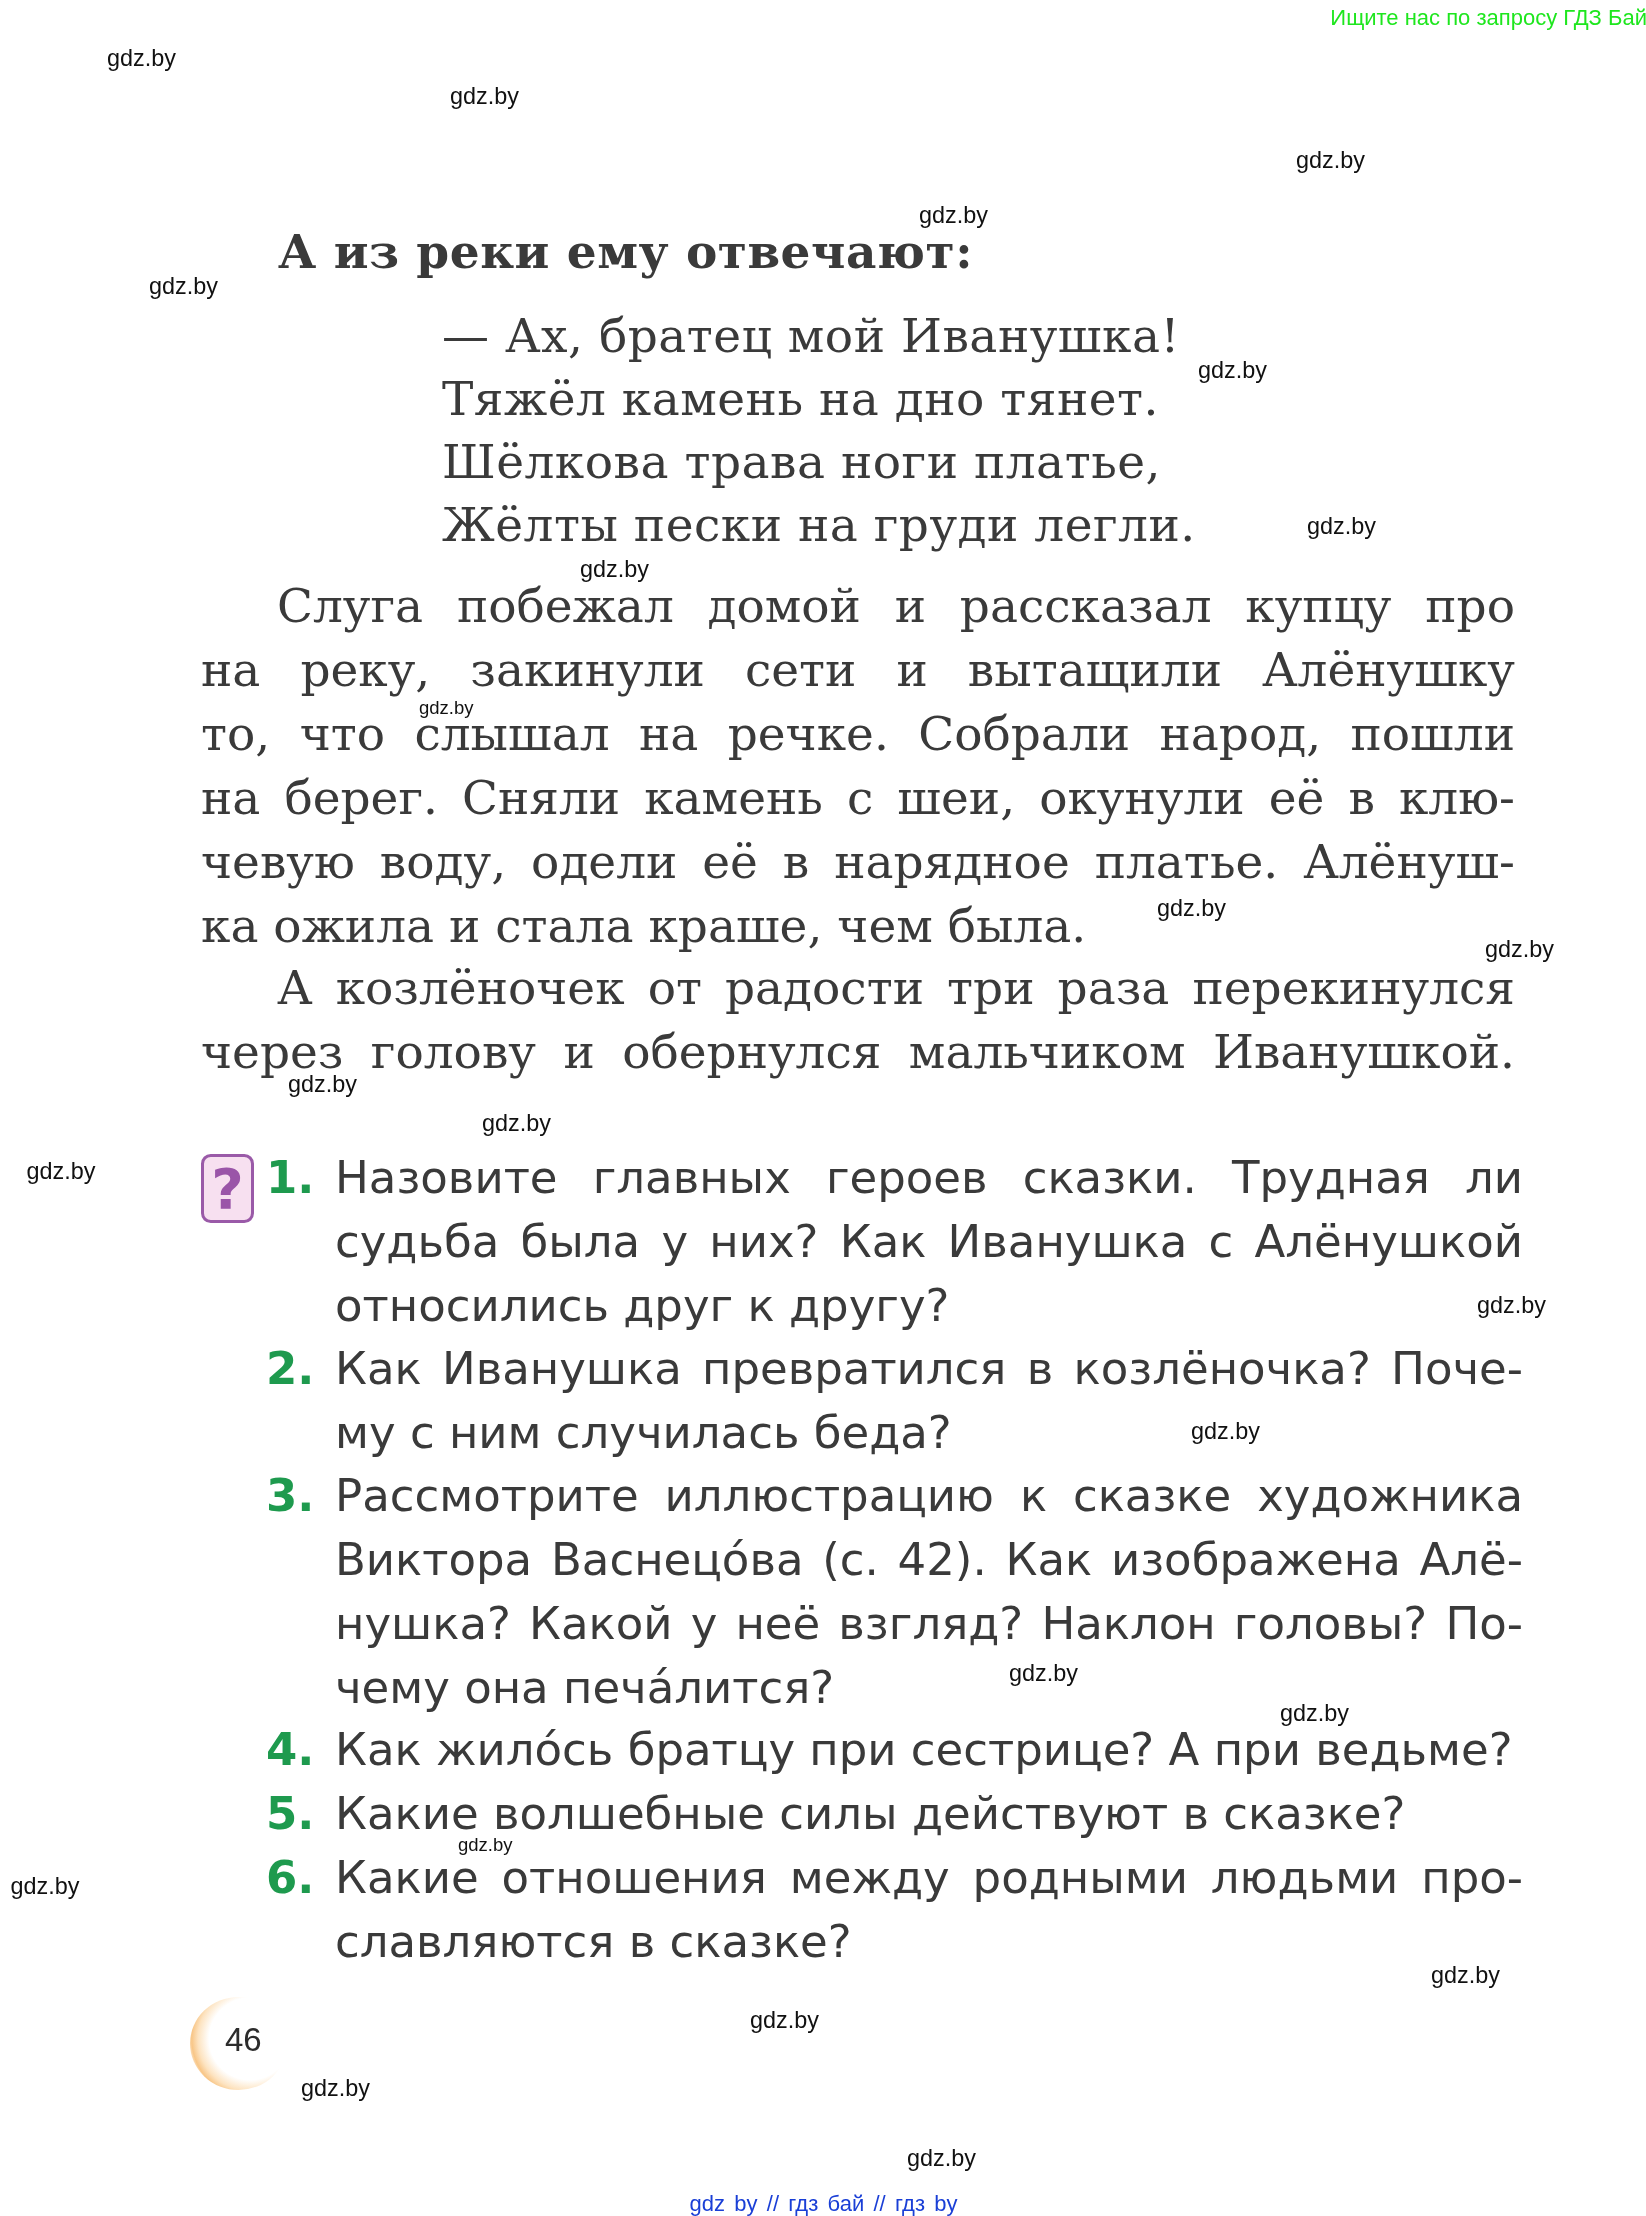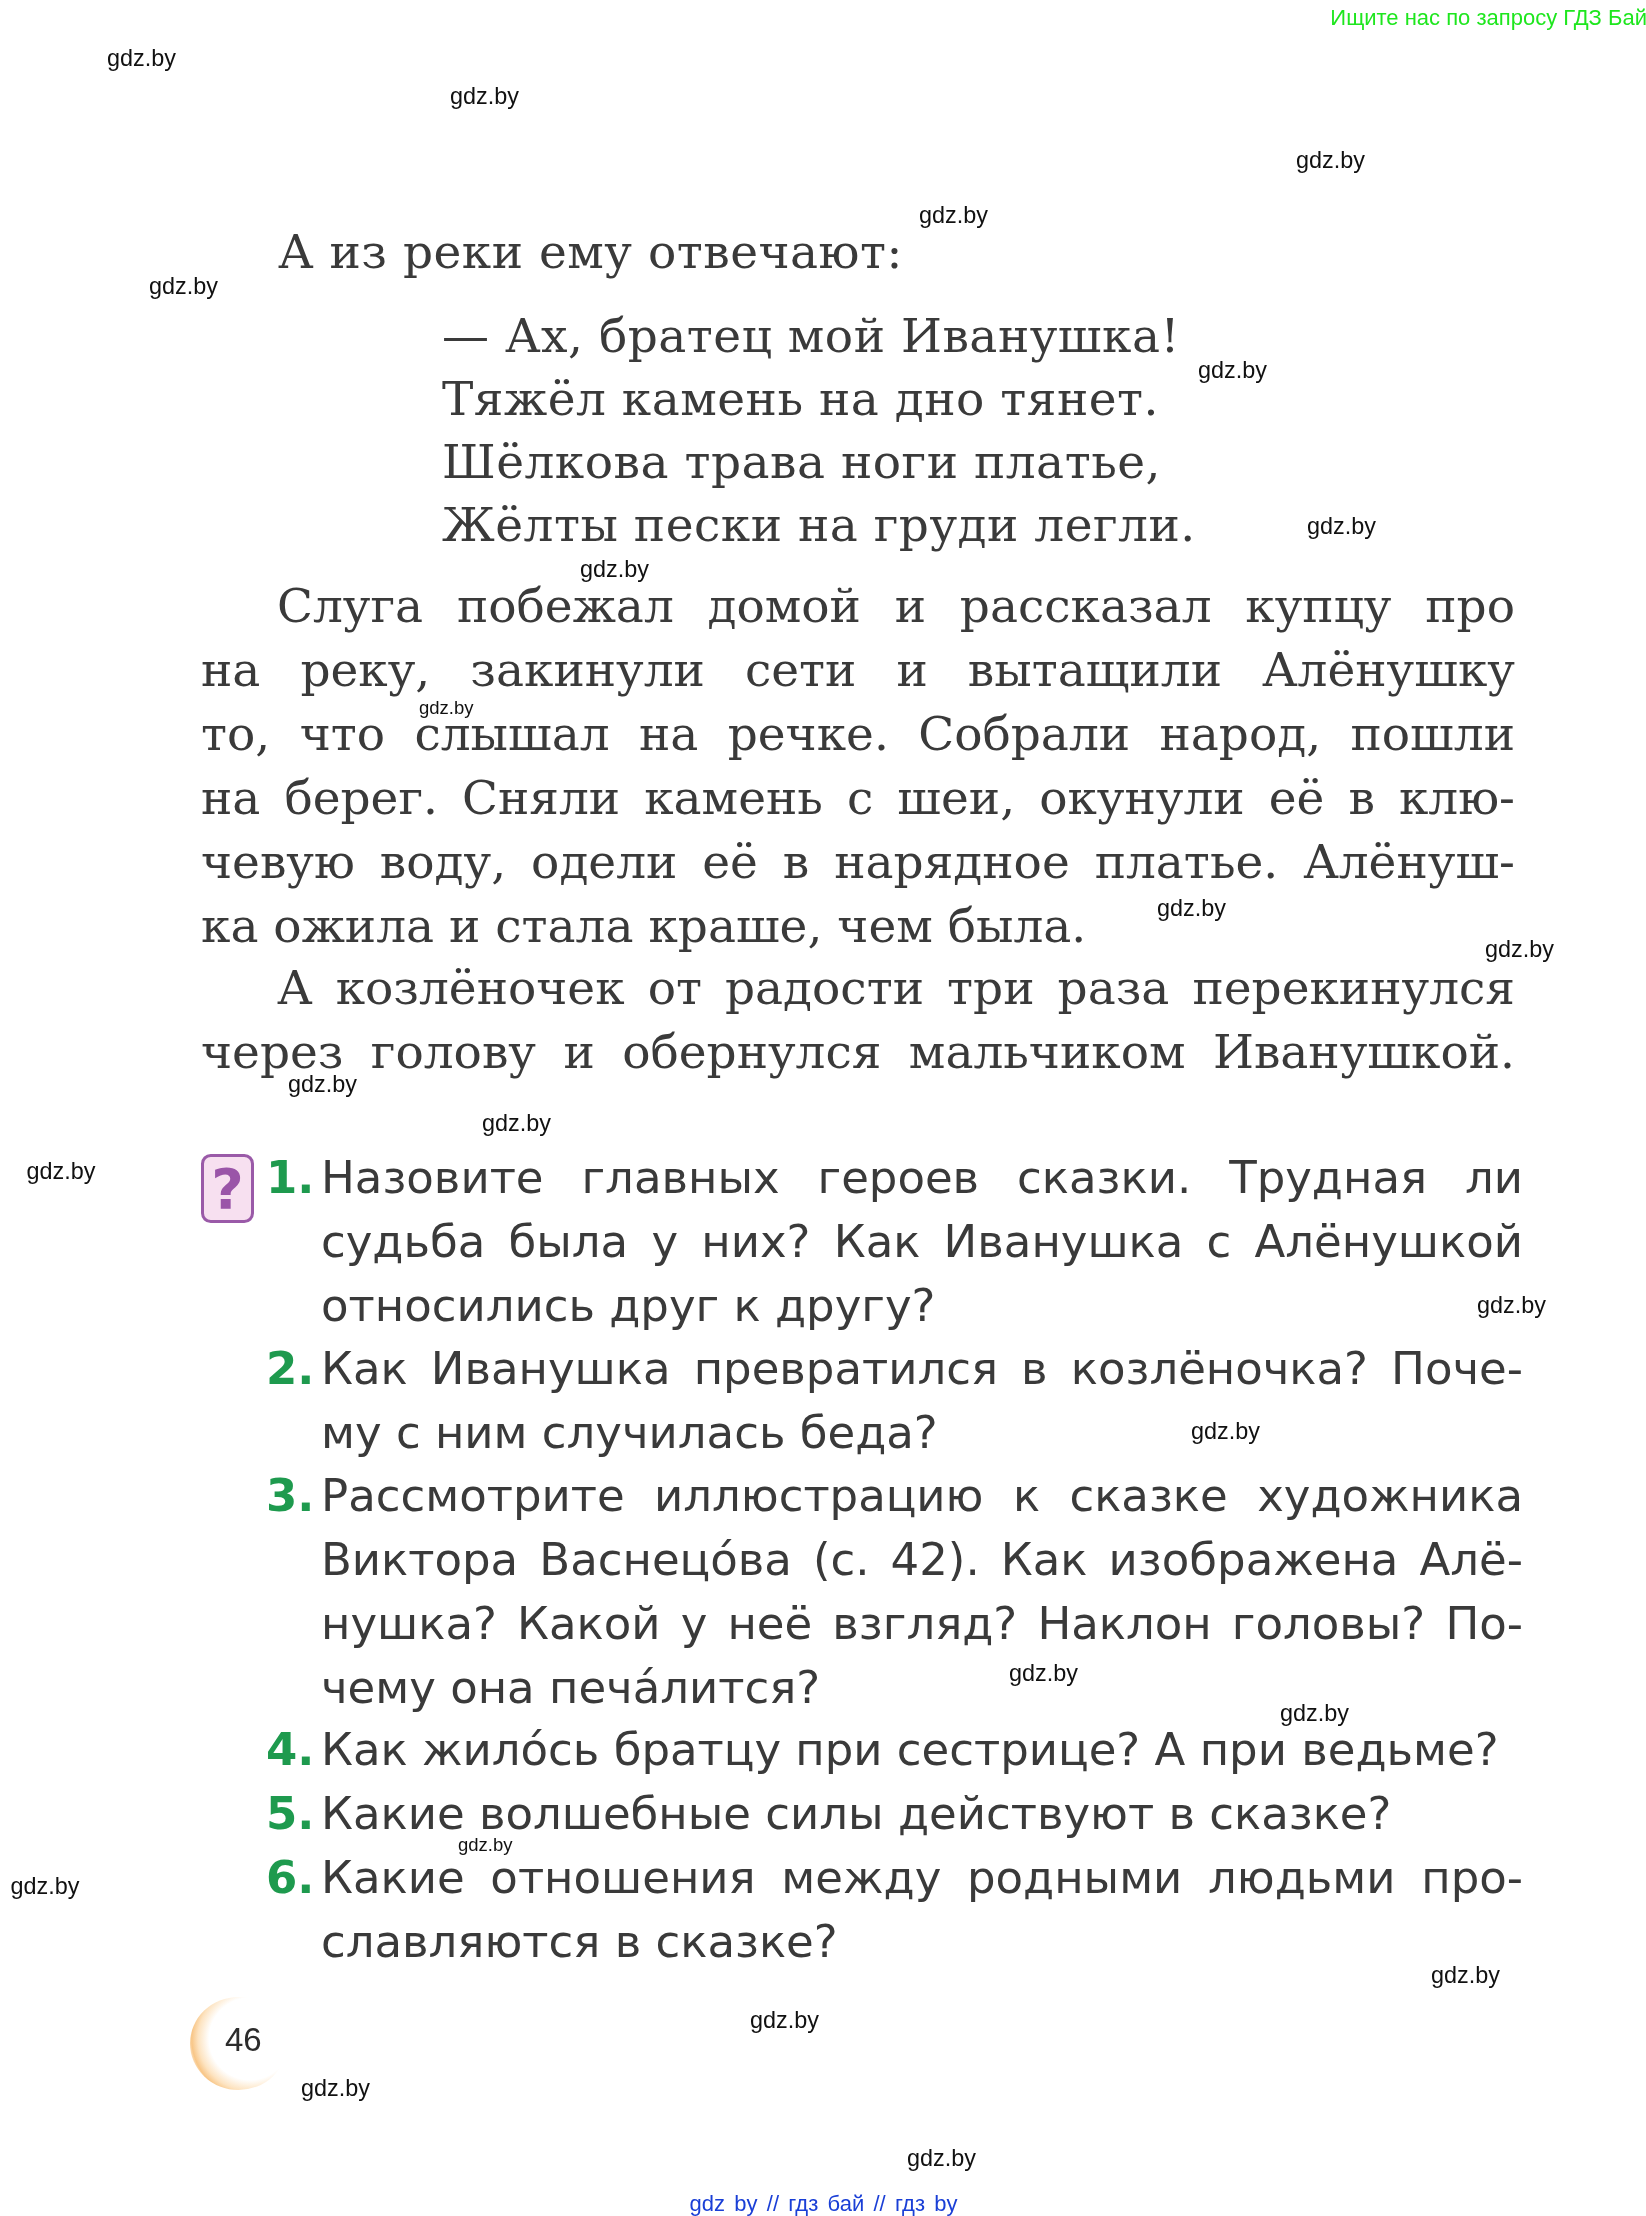--- a/index.html
+++ b/index.html
@@ -96,21 +96,21 @@
     }
     .q-num {
       position: absolute;
       left: 0;
       top: 0;
       font-weight: bold;
       color: #1e9a4e;
       font-family: "DejaVu Sans", sans-serif;
     }
     .q-text {
-      margin-left: 55px;
+      margin-left: 69px;
       display: block;
     }
     .q-text .ln {
       display: block;
       white-space: nowrap;
       text-align: justify;
       text-align-last: justify;
     }
     .q-text .ln.last { text-align-last: left; }
 
@@ -177,21 +177,21 @@
     <div class="wm" style="left: 1009px; top: 1660px;">gdz.by</div>
     <div class="wm" style="left: 1280px; top: 1700px;">gdz.by</div>
     <div class="wm small" style="left: 458px; top: 1834px;">gdz.by</div>
     <div class="wm" style="left: 10.5px; top: 1873px;">gdz.by</div>
     <div class="wm" style="left: 1431px; top: 1962px;">gdz.by</div>
     <div class="wm" style="left: 750px; top: 2007px;">gdz.by</div>
     <div class="wm" style="left: 301px; top: 2075px;">gdz.by</div>
     <div class="wm" style="left: 907px; top: 2145px;">gdz.by</div>
   </div>
 
-<div class="serif-line" style="left:278px; top:224px;">А из реки ему отвечают:</div>
+<div class="serif-line" style="left:278px; top:224px;font-weight:bold;">А из реки ему отвечают:</div>
 
 <div>
   <div class="serif-line" style="left:442px; top:308px;">— Ах, братец мой Иванушка!</div>
   <div class="serif-line" style="left:442px; top:371px;text-align:center;">Тяжёл камень на дно тянет.</div>
   <div class="serif-line" style="left:442px; top:434px;">Шёлкова трава ноги платье,</div>
   <div class="serif-line" style="left:442px; top:497px;">Жёлты пески на груди легли.</div>
 </div>
 
 <div class="prose-block" style="top:574px;">
   <span class="prose-line indent">Слуга побежал домой и рассказал купцу про</span>

